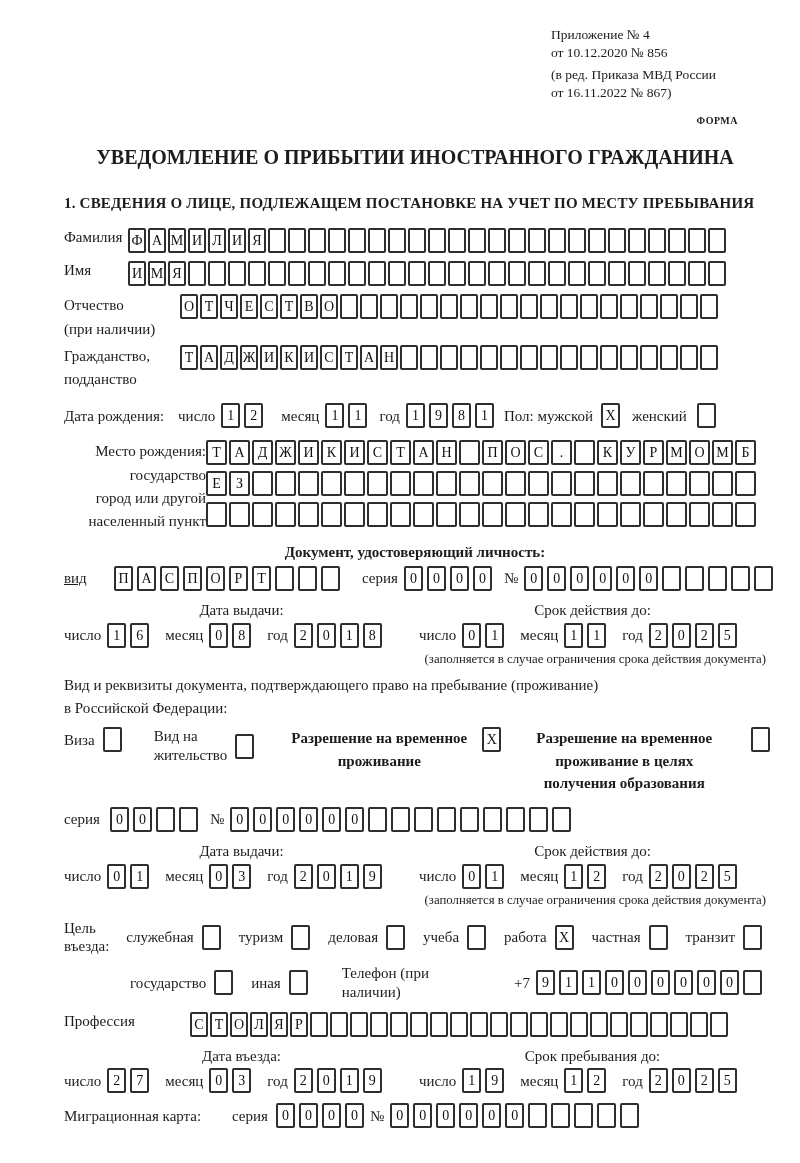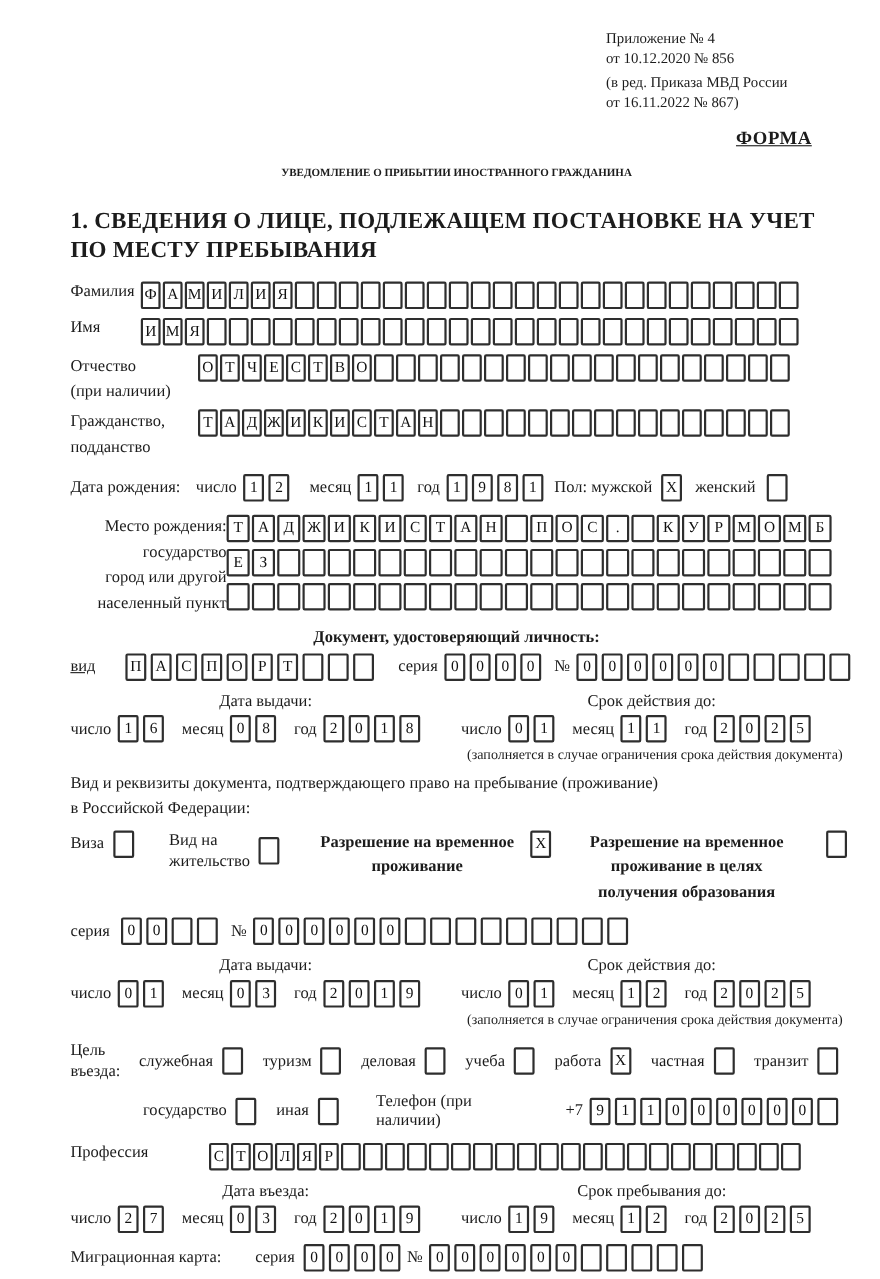--- a/index.html
+++ b/index.html
@@ -5,24 +5,24 @@
   html,body{margin:0;padding:0;background:#e8e8e8;}
   .page{
     width:800px;height:1163px;box-sizing:border-box;background:#ffffff;
     margin:0 auto;position:relative;overflow:hidden;
     padding:26px 34px 10px 64px;
     font-family:"Liberation Serif","DejaVu Serif",serif;
     color:#1c1c1c;font-size:15px;line-height:1.25;
   }
   .hdr-block{margin-left:auto;width:215px;font-size:13.5px;line-height:1.3;}
   .hdr-block .gap{height:5px;}
-  .forma{ text-align:right;font-weight:bold;margin:14px 28px 0 0;font-size:17px;letter-spacing:.5px;text-decoration:underline;}
-  .title{text-align:center;font-weight:bold;font-size:10px;margin-top:14px;line-height:1.5;}
+  .forma{ text-align:right;font-weight:bold;margin:14px 28px 0 0;font-size:10px;letter-spacing:.5px;}
+  .title{text-align:center;font-weight:bold;font-size:20px;margin-top:14px;line-height:1.5;}
   .uline{display:inline-block;width:56px;border-bottom:2px solid #3a3a3a;height:12px;margin-left:8px;}
-  .section-title{font-weight:bold;font-size:21px;margin-top:22px;letter-spacing:.2px;}
+  .section-title{font-weight:bold;font-size:15px;margin-top:22px;letter-spacing:.2px;}
 
   .frow{display:flex;align-items:flex-start;margin-top:8px;}
   .flabel{flex:none;}
   .lblcol{flex:none;line-height:1.55;}
   .cells{display:inline-flex;flex:none;}
   .cell{
     display:inline-block;box-sizing:border-box;width:18px;height:25px;
     border:2px solid #2e2e2e;border-radius:2px;margin-right:2px;background:#fff;
     text-align:center;font-size:14px;line-height:21px;color:#111;
   }

